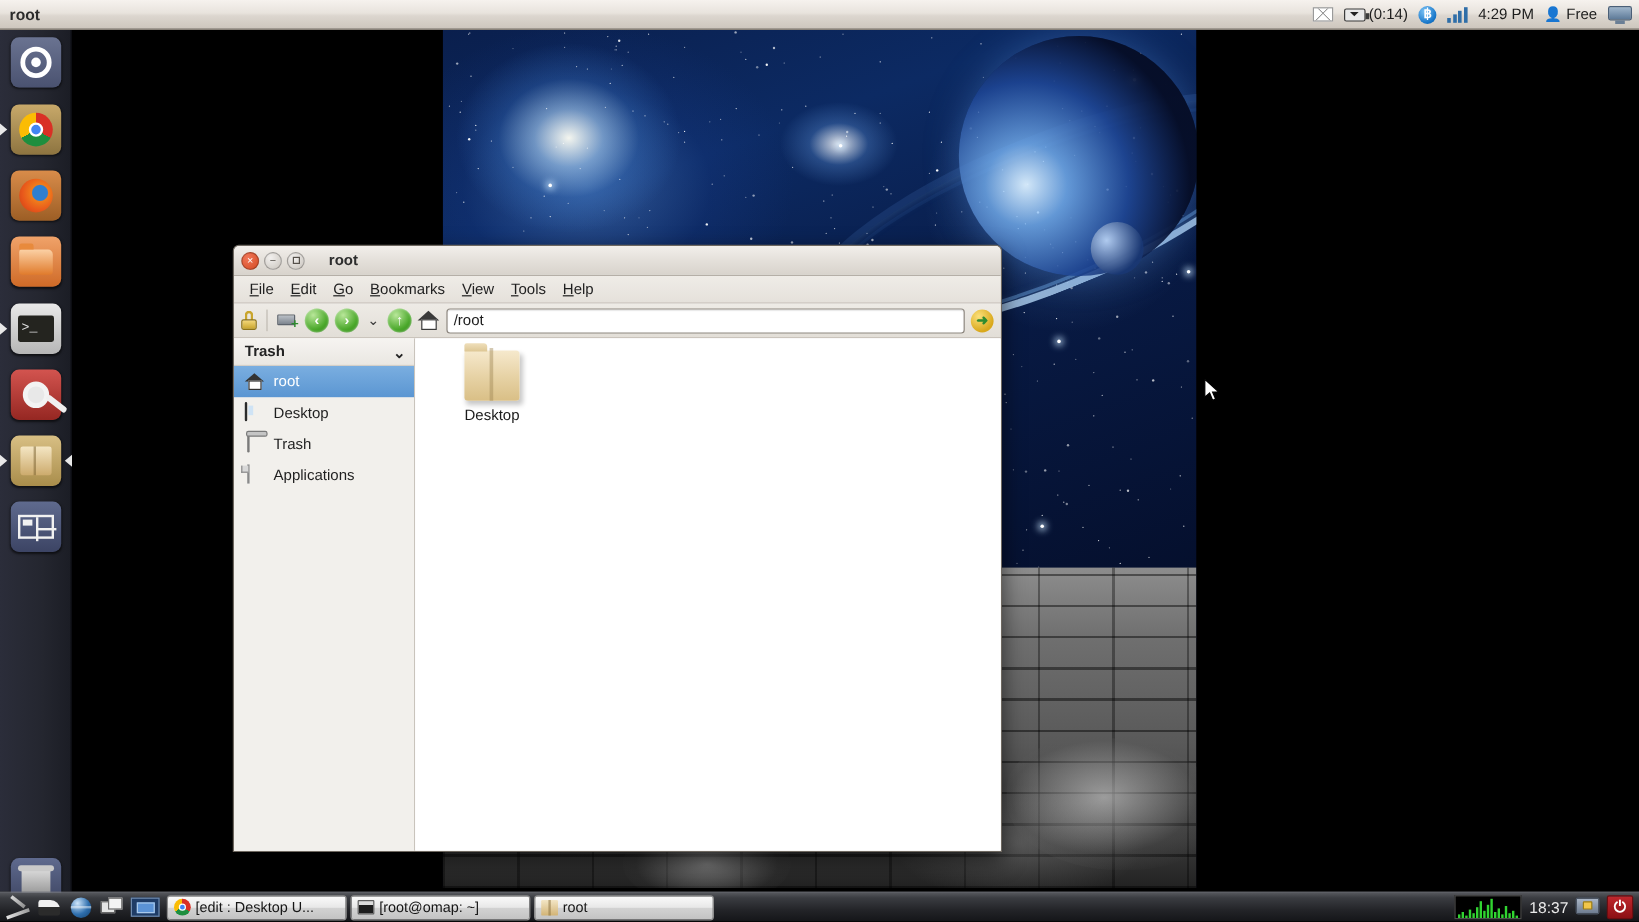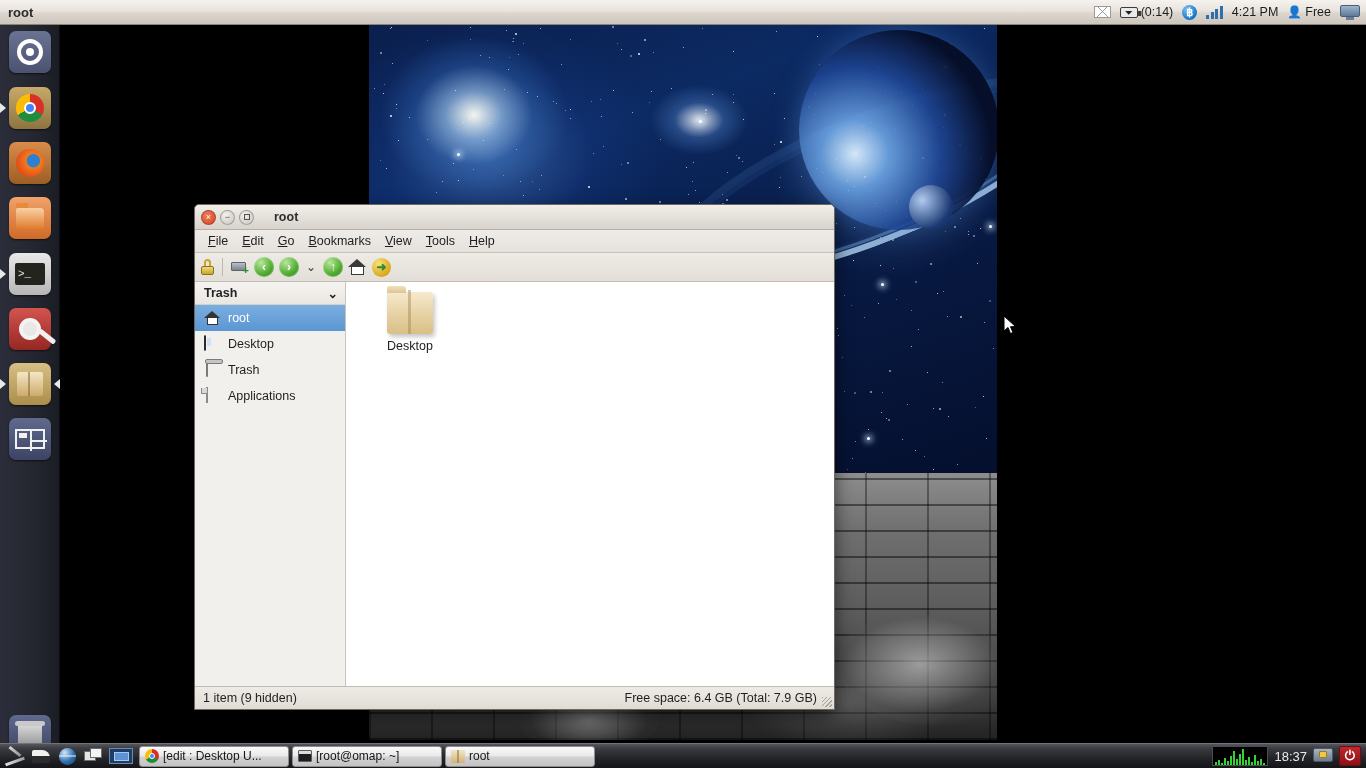--- a/index.html
+++ b/index.html
@@ -810,21 +810,21 @@
     </div>
     <div class="tray-item">
       <span class="sig">
         <i style="height:4px"></i>
           <i style="height:7px"></i>
           <i style="height:10px"></i>
           <i style="height:13px"></i>
       </span>
     </div>
     <div class="tray-item">
-      <span>4:21 PM</span>
+      <span>4:29 PM</span>
     </div>
     <div class="tray-item">
       <span class="user-icon">👤</span>
       <span>Free</span>
     </div>
     <div class="tray-item">
       <span class="disp">
           <span class="scr"></span>
           <span class="stand"></span>
         </span>
@@ -902,20 +902,21 @@
         <span class="plus">+</span>
       </span>
     <span class="navbtn">‹</span>
     <span class="navbtn">›</span>
     <span class="chev">⌄</span>
     <span class="navbtn">↑</span>
     <span class="home-i">
         <span class="roof"></span>
         <span class="base"></span>
       </span>
+    <div class="pathentry" title="Enter path">/root</div>
     <span class="go-i">➜</span>
   </div>
 
   <div class="fmbody">
     <div class="sidebar">
       <div class="places-head">
         <span>Trash</span>
         <span>⌄</span>
       </div>
       <div class="place sel">
@@ -944,25 +945,20 @@
     </div>
 
     <div class="fileview">
       <div class="fitem">
         <div class="ffolder"></div>
         <div class="flabel">Desktop</div>
       </div>
     </div>
   </div>
 
-  <div class="statusbar">
-    <span class="st-left">1 item (9 hidden)</span>
-    <span class="st-right">Free space: 6.4 GB (Total: 7.9 GB)</span>
-    <span class="resize-grip"></span>
-  </div>
 </div>
 
 <svg id="cursor" width="14" height="20" viewBox="0 0 14 20">
   <polygon points="0,0 0,15 4,11.5 6.5,17.5 9,16.5 6.5,10.8 11.5,10.5" fill="#ffffff" stroke="#000000" stroke-width="1"></polygon>
 </svg>
 
 <div id="taskbar">
   <span class="tb-ic">
       <span class="tb-xlogo"></span>
     </span>

